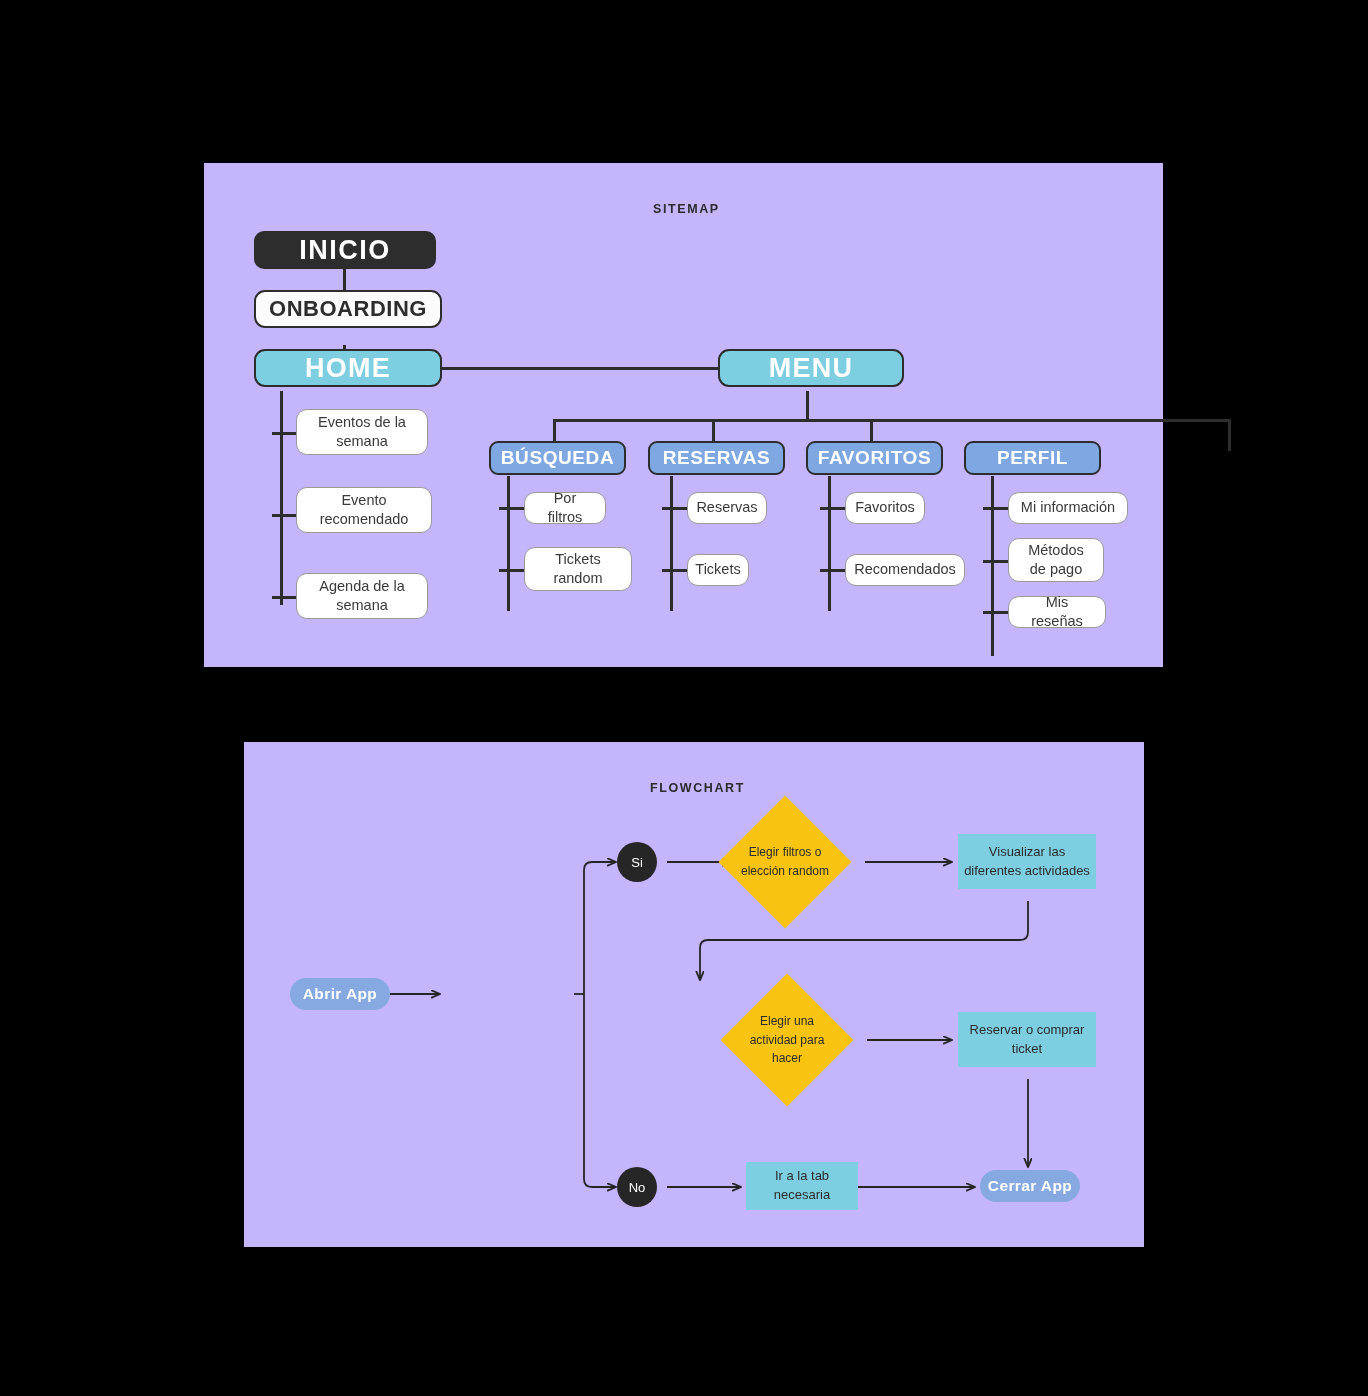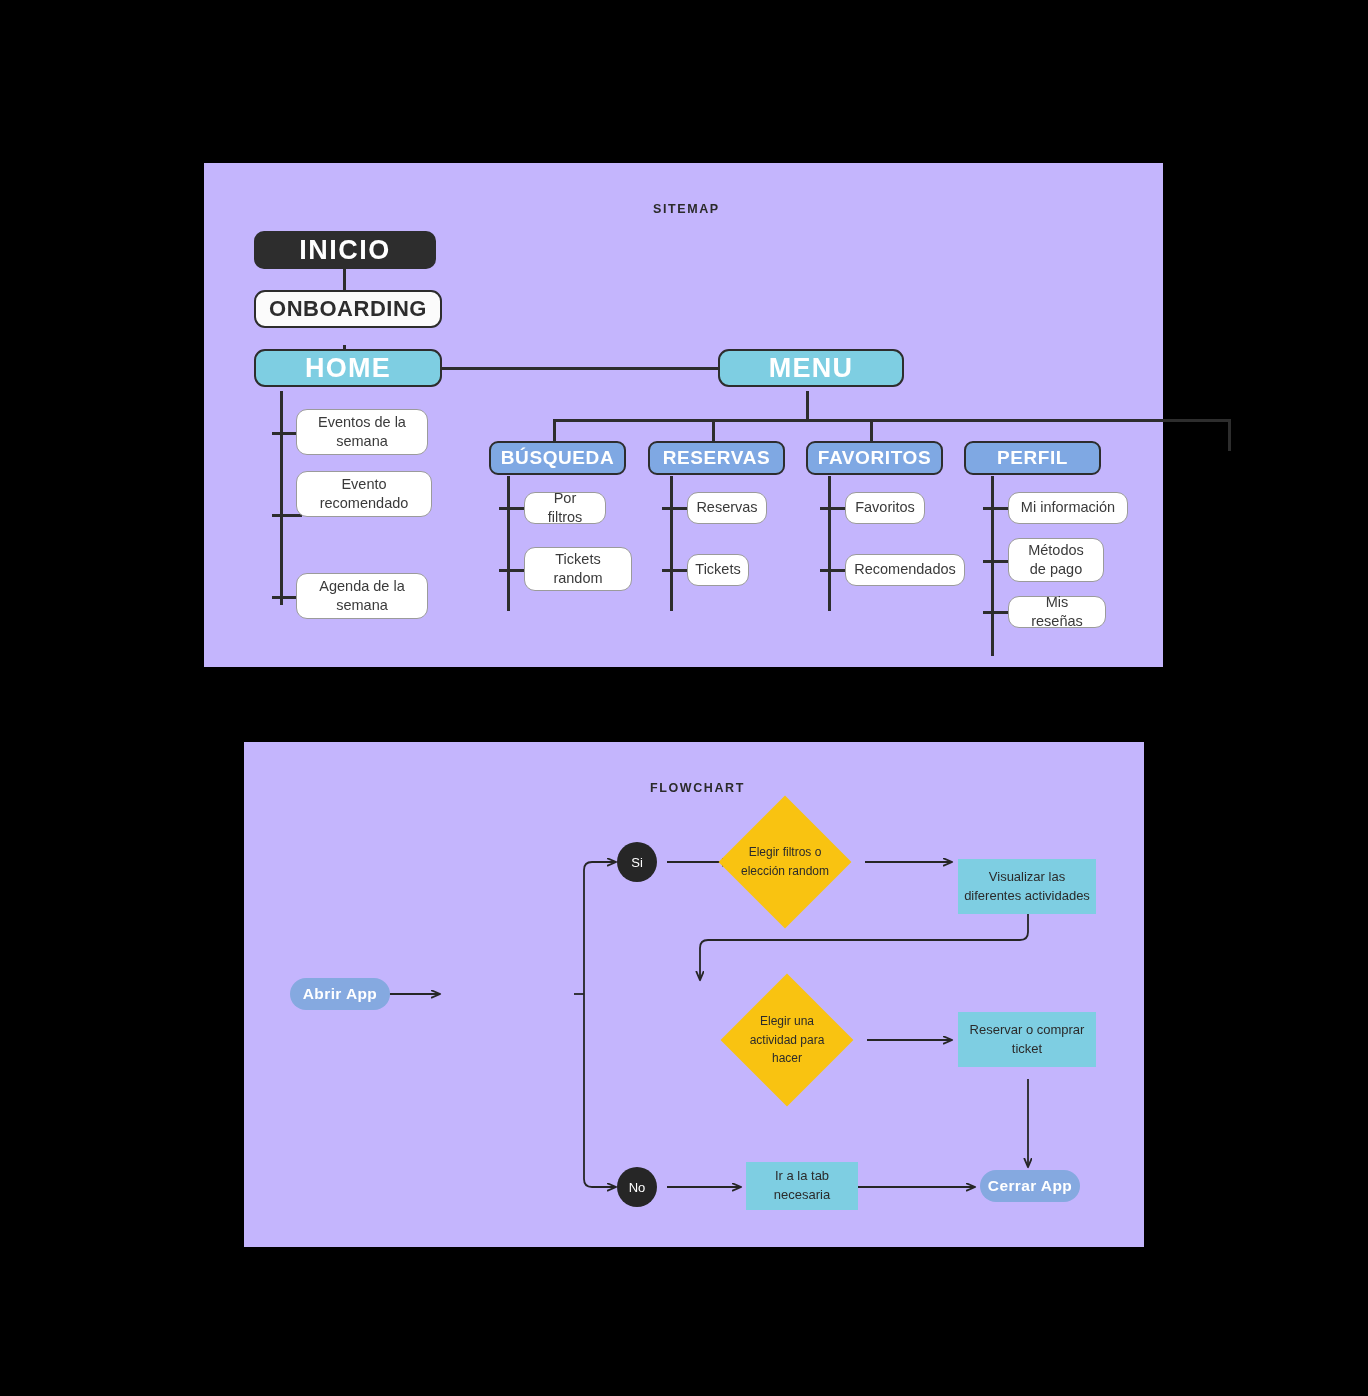--- a/index.html
+++ b/index.html
@@ -147,21 +147,21 @@
 
   <div class="node n-inicio" style="left:50px;top:68px;width:182px;height:38px;">INICIO</div>
 
   <div class="node n-onboarding" style="left:50px;top:127px;width:188px;height:38px;">ONBOARDING</div>
 
   <div class="node n-l1" style="left:50px;top:186px;width:188px;height:38px;">HOME</div>
 
   <div class="node n-l1" style="left:514px;top:186px;width:186px;height:38px;">MENU</div>
 
   <div class="node n-leaf" style="left:92px;top:246px;width:132px;height:46px;">Eventos de la semana</div>
-  <div class="node n-leaf" style="left:92px;top:308px;width:136px;height:46px;">Evento recomendado</div>
+  <div class="node n-leaf" style="left:92px;top:324px;width:136px;height:46px;">Evento recomendado</div>
   <div class="node n-leaf" style="left:92px;top:410px;width:132px;height:46px;">Agenda de la semana</div>
 
   <div class="node n-l2" style="left:285px;top:278px;width:137px;height:34px;">BÚSQUEDA</div>
   <div class="node n-l2" style="left:444px;top:278px;width:137px;height:34px;">RESERVAS</div>
   <div class="node n-l2" style="left:602px;top:278px;width:137px;height:34px;">FAVORITOS</div>
   <div class="node n-l2" style="left:760px;top:278px;width:137px;height:34px;">PERFIL</div>
 
   <div class="node n-leaf ctr" style="left:320px;top:329px;width:82px;height:32px;">Por filtros</div>
   <div class="node n-leaf" style="left:320px;top:384px;width:108px;height:44px;">Tickets random</div>
 
@@ -215,21 +215,21 @@
 
   <div class="fc-circle" style="left:373px;top:100px;width:40px;height:40px;">Si</div>
 
   <div class="fc-circle" style="left:373px;top:425px;width:40px;height:40px;">No</div>
 
   <div class="fc-dia" style="left:494px;top:73px;width:94px;height:94px;">
     <div class="dshape"></div>
     <div class="dtext">Elegir filtros o elección random</div>
   </div>
 
-  <div class="fc-rect" style="left:714px;top:92px;width:138px;height:55px;margin-top:25px;">Visualizar las diferentes actividades</div>
+  <div class="fc-rect" style="left:714px;top:92px;width:138px;height:55px;">Visualizar las diferentes actividades</div>
 
   <div class="fc-dia" style="left:496px;top:251px;width:94px;height:94px;">
     <div class="dshape"></div>
     <div class="dtext">Elegir una actividad para hacer</div>
   </div>
 
   <div class="fc-rect" style="left:714px;top:270px;width:138px;height:55px;">Reservar o comprar ticket</div>
 
   <div class="fc-rect" style="left:502px;top:420px;width:112px;height:48px;">Ir a la tab necesaria</div>
 

